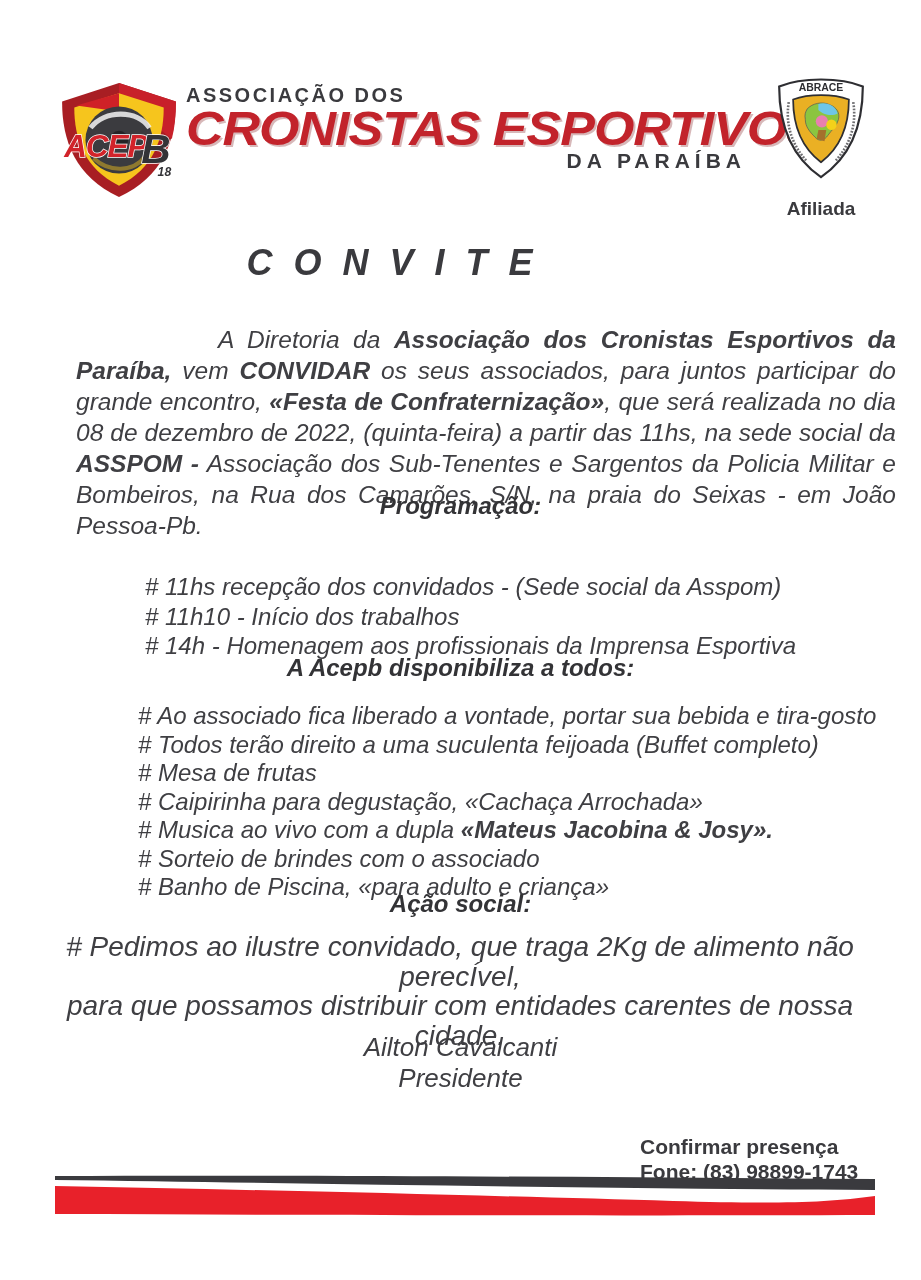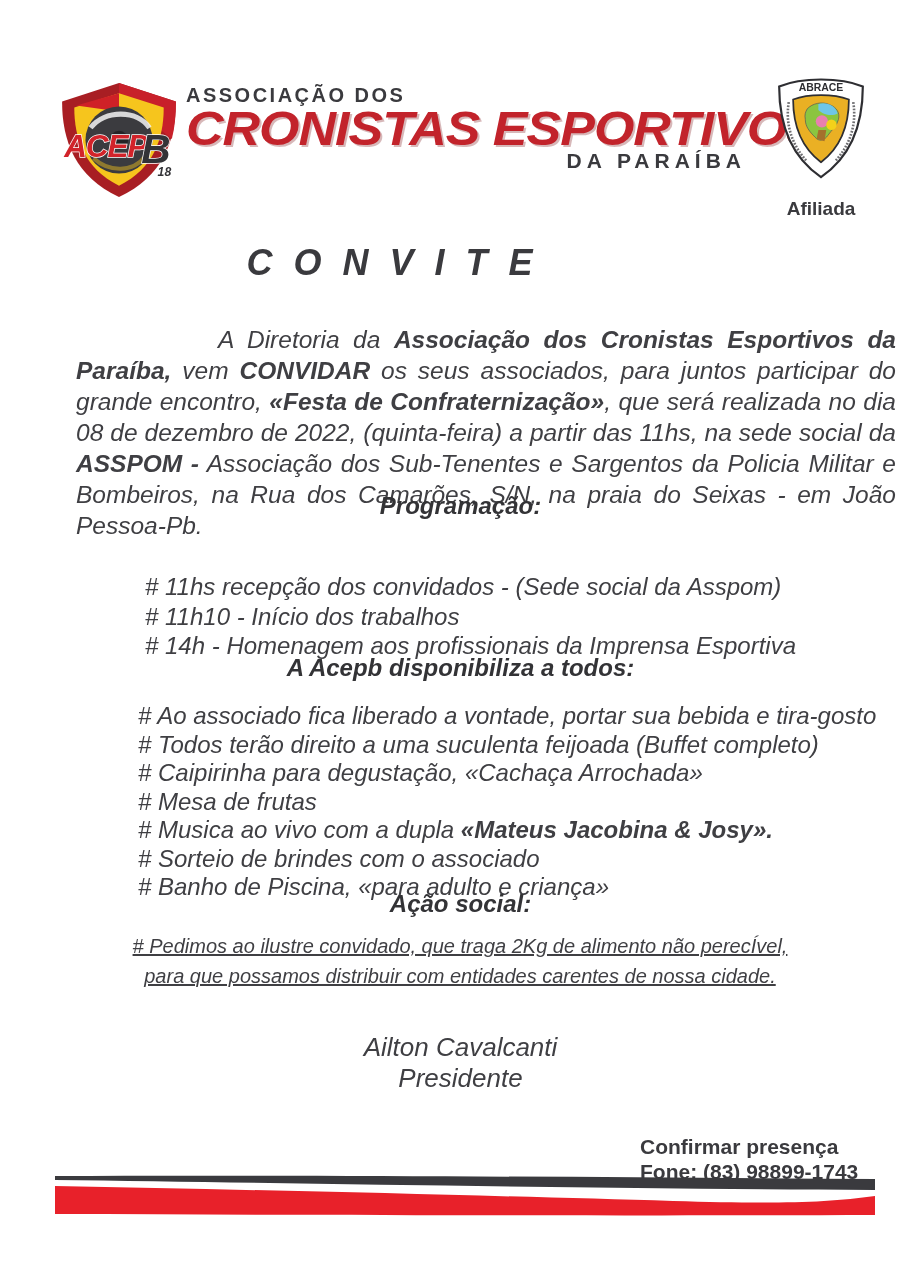--- a/index.html
+++ b/index.html
@@ -35,21 +35,21 @@
        font-size:24px;font-weight:bold;font-style:italic;color:#333336;}
   .prog-h{top:492px;}
   .acepb-h{top:654px;}
   .acao-h{top:890px;}
 
   
   .list{position:absolute;font-size:24px;font-style:italic;}
   .prog-list{left:145px;top:540px;line-height:29.5px;width:740px;margin-top:32px;}
   .acepb-list{left:138px;top:702px;line-height:28.5px;width:760px;}
   .acao-text{left:60px;top:932px;width:800px;text-align:center;line-height:29.5px;
-             font-size:20px;font-style:italic;position:absolute;text-decoration:underline;}
+             font-size:28px;font-style:italic;position:absolute;}
 
   
   .signature{position:absolute;left:0;top:1032px;width:921px;text-align:center;
              font-size:26px;font-style:italic;line-height:31px;color:#3f3f43;}
 
   
   .contact{position:absolute;left:640px;top:1122px;font-size:21px;font-weight:bold;
            line-height:25px;color:#3a3a3e;margin-top:12px;}
 
   
@@ -104,22 +104,22 @@
   <div class="list prog-list">
       <div class="li"># 11hs recepção dos convidados - (Sede social da Asspom)</div>
       <div class="li"># 11h10 - Início dos trabalhos</div>
       <div class="li"># 14h - Homenagem aos profissionais da Imprensa Esportiva</div>
     </div>
 
   <h2 class="sec acepb-h">A Acepb disponibiliza a todos:</h2>
   <div class="list acepb-list">
       <div class="li"><span># Ao associado fica liberado a vontade, portar sua bebida e tira-gosto</span></div>
       <div class="li"><span># Todos terão direito a uma suculenta feijoada (Buffet completo)</span></div>
+      <div class="li"><span># Mesa de frutas</span></div>
       <div class="li"><span># Caipirinha para degustação, «Cachaça Arrochada»</span></div>
-      <div class="li"><span># Mesa de frutas</span></div>
       <div class="li"><span># Musica ao vivo com a dupla </span><span class="b">«Mateus Jacobina &amp; Josy».</span></div>
       <div class="li"><span># Sorteio de brindes com o associado</span></div>
       <div class="li"><span># Banho de Piscina, «para adulto e criança»</span></div>
     </div>
 
   <h2 class="sec acao-h">Ação social:</h2>
   <div class="acao-text">
       <div class="li"># Pedimos ao ilustre convidado, que traga 2Kg de alimento não perecÍvel,</div>
       <div class="li">para que possamos distribuir com entidades carentes de nossa cidade.</div>
     </div>

